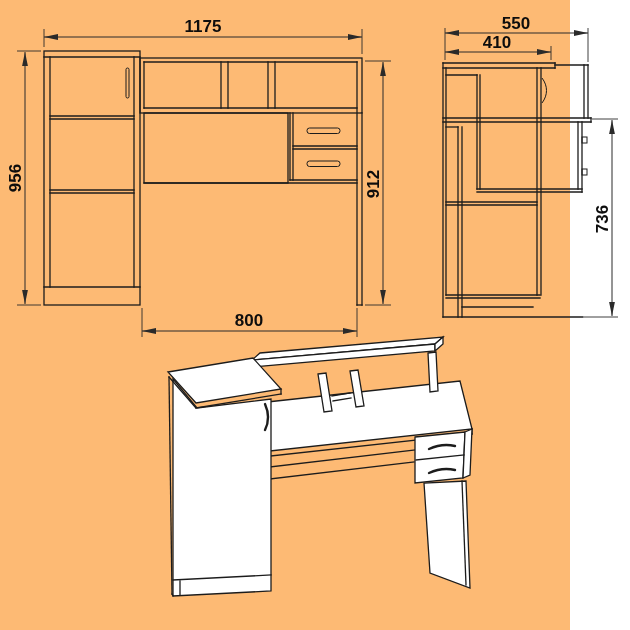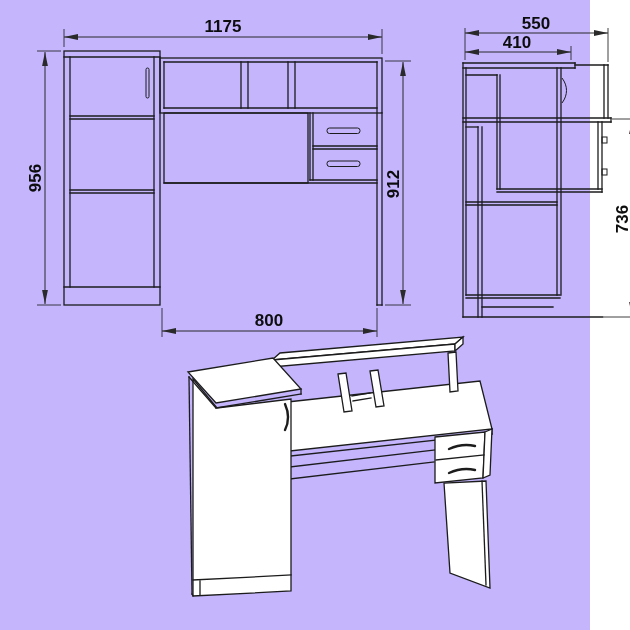--- a/index.html
+++ b/index.html
@@ -1,16 +1,16 @@
 <!DOCTYPE html>
 <html><head>
 <meta charset="utf-8">
 <style>
   html,body{margin:0;padding:0;background:#ffffff;}
-  .stage{width:570px;height:630px;background:#c4b5fd;position:relative;font-family:"Liberation Sans",sans-serif;padding-left:20px;}
+  .stage{width:570px;height:630px;background:#fdba74;position:relative;font-family:"Liberation Sans",sans-serif;}
   svg{display:block;}
   .s{stroke:#1c1c1c;stroke-width:1.3;fill:none;stroke-linecap:square;}
   .sf{stroke:#1c1c1c;stroke-width:1.3;fill:#ffffff;stroke-linejoin:miter;}
   .thin{stroke:#1c1c1c;stroke-width:1;fill:none;}
   .dim{stroke:#2a2a2a;stroke-width:1;fill:none;}
   .ext{stroke:#2a2a2a;stroke-width:0.9;fill:none;}
   .dtxt{font-family:"Liberation Sans",sans-serif;font-weight:bold;font-size:17px;fill:#0d0d0d;}
   .hnd{stroke:#1c1c1c;stroke-width:2.4;fill:none;stroke-linecap:round;}
 </style>
 </head>

